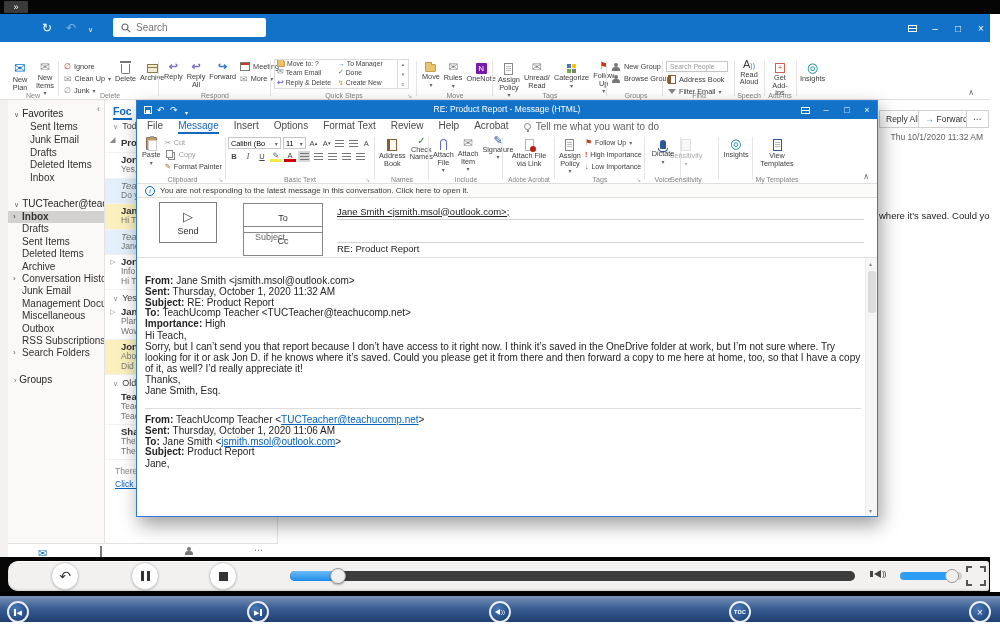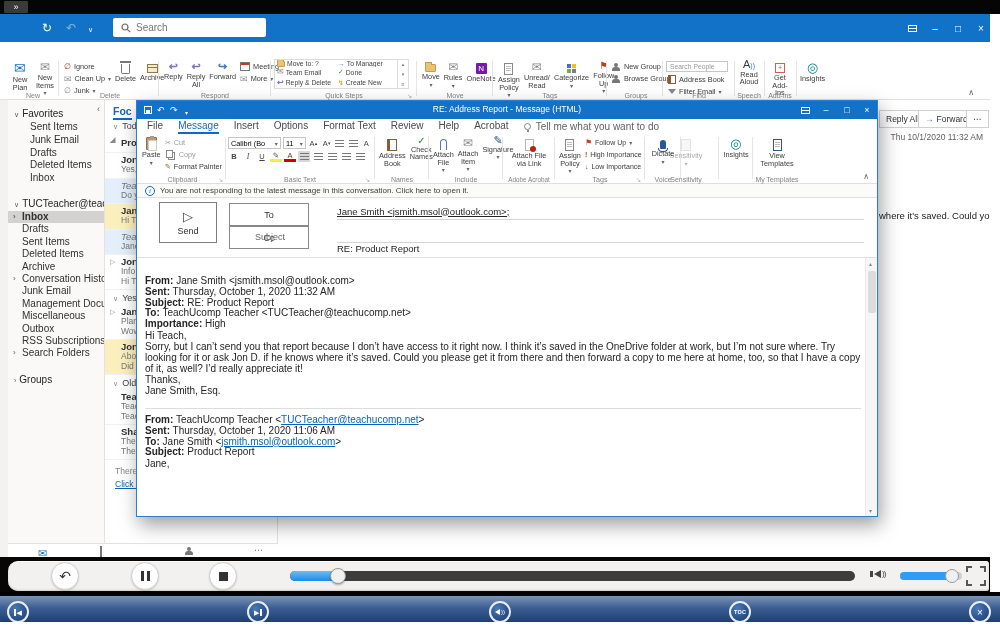--- a/index.html
+++ b/index.html
@@ -137,21 +137,21 @@
   .tellme{display:flex;align-items:center;gap:5px;color:#616161;padding-bottom:2px}
   .c-ribbon{position:absolute;left:0;top:33px;right:0;height:50px;background:#fff;border-bottom:1px solid #e1dfdd}
   .c-ribbon .grp{height:48px}
   .c-ribbon .vs{height:42px}
   .c-infobar{position:absolute;left:0;top:83px;right:0;height:14px;background:#fbfbfa;
     border-bottom:1px solid #e1dfdd;display:flex;align-items:center;gap:5px;padding-left:8px;
     font-size:8px;color:#3b3b3b}
   .c-fields{position:absolute;left:0;top:97px;right:0;height:60px;border-bottom:1px solid #e1dfdd}
   #sendbtn{position:absolute;left:22px;top:4px;width:58px;height:41px;border:1px solid #7e7c7a;
     display:flex;flex-direction:column;align-items:center;justify-content:center;gap:2px;font-size:9px;color:#323130}
-  .fieldbtn{position:absolute;left:92px;width:80px;height:23px;border:1px solid #8a8886;
+  .fieldbtn{position:absolute;left:106px;width:80px;height:30px;border:1px solid #8a8886;
     display:flex;align-items:center;justify-content:center;font-size:9px;color:#323130}
   .fieldline{position:absolute;left:200px;width:527px;height:17px;border-bottom:1px solid #d6d4d2;
     font-size:9.5px;color:#242424;display:flex;align-items:center}
   .addr{text-decoration:underline}
   .subjlab{position:absolute;left:118px;top:34px;font-size:9px;color:#666}
   .subjval{position:absolute;left:200px;top:45px;font-size:9.5px;color:#242424}
   .c-body{position:absolute;left:0;top:157px;right:12px;bottom:0;padding:6px 4px 0 8px;
     font-size:10px;color:#242424;line-height:11px;overflow:hidden}
   .c-body p{margin:0}
   .mt10{margin-top:10px}.mt12{margin-top:12px}.mt16{margin-top:16px}
@@ -595,21 +595,21 @@
     <span class="navic" style="left:177px"><span class="ic-ppl"></span></span>
     <span class="navic" style="left:246px;color:#555;font-size:9px;top:1px">⋯</span>
   </div>
 
   <div id="compose">
     <div class="c-title">
       <span class="qat-save"></span>
       <span class="qat" style="left:20px">↶</span>
       <span class="qat" style="left:33px">↷</span>
       <span class="qat" style="left:48px;font-size:6px;top:6px">▾</span>
-      <span class="ttl">RE: Address Report - Message (HTML)</span>
+      <span class="ttl">RE: Product Report - Message (HTML)</span>
       <div class="cwin" style="right:62px">
           <span class="ribicon"></span>
         </div>
       <div class="cwin" style="right:41px">–</div>
       <div class="cwin" style="right:20px">□</div>
       <div class="cwin" style="right:0">×</div>
     </div>
 
     <div class="c-tabs">
       <span class="tab">File</span>

